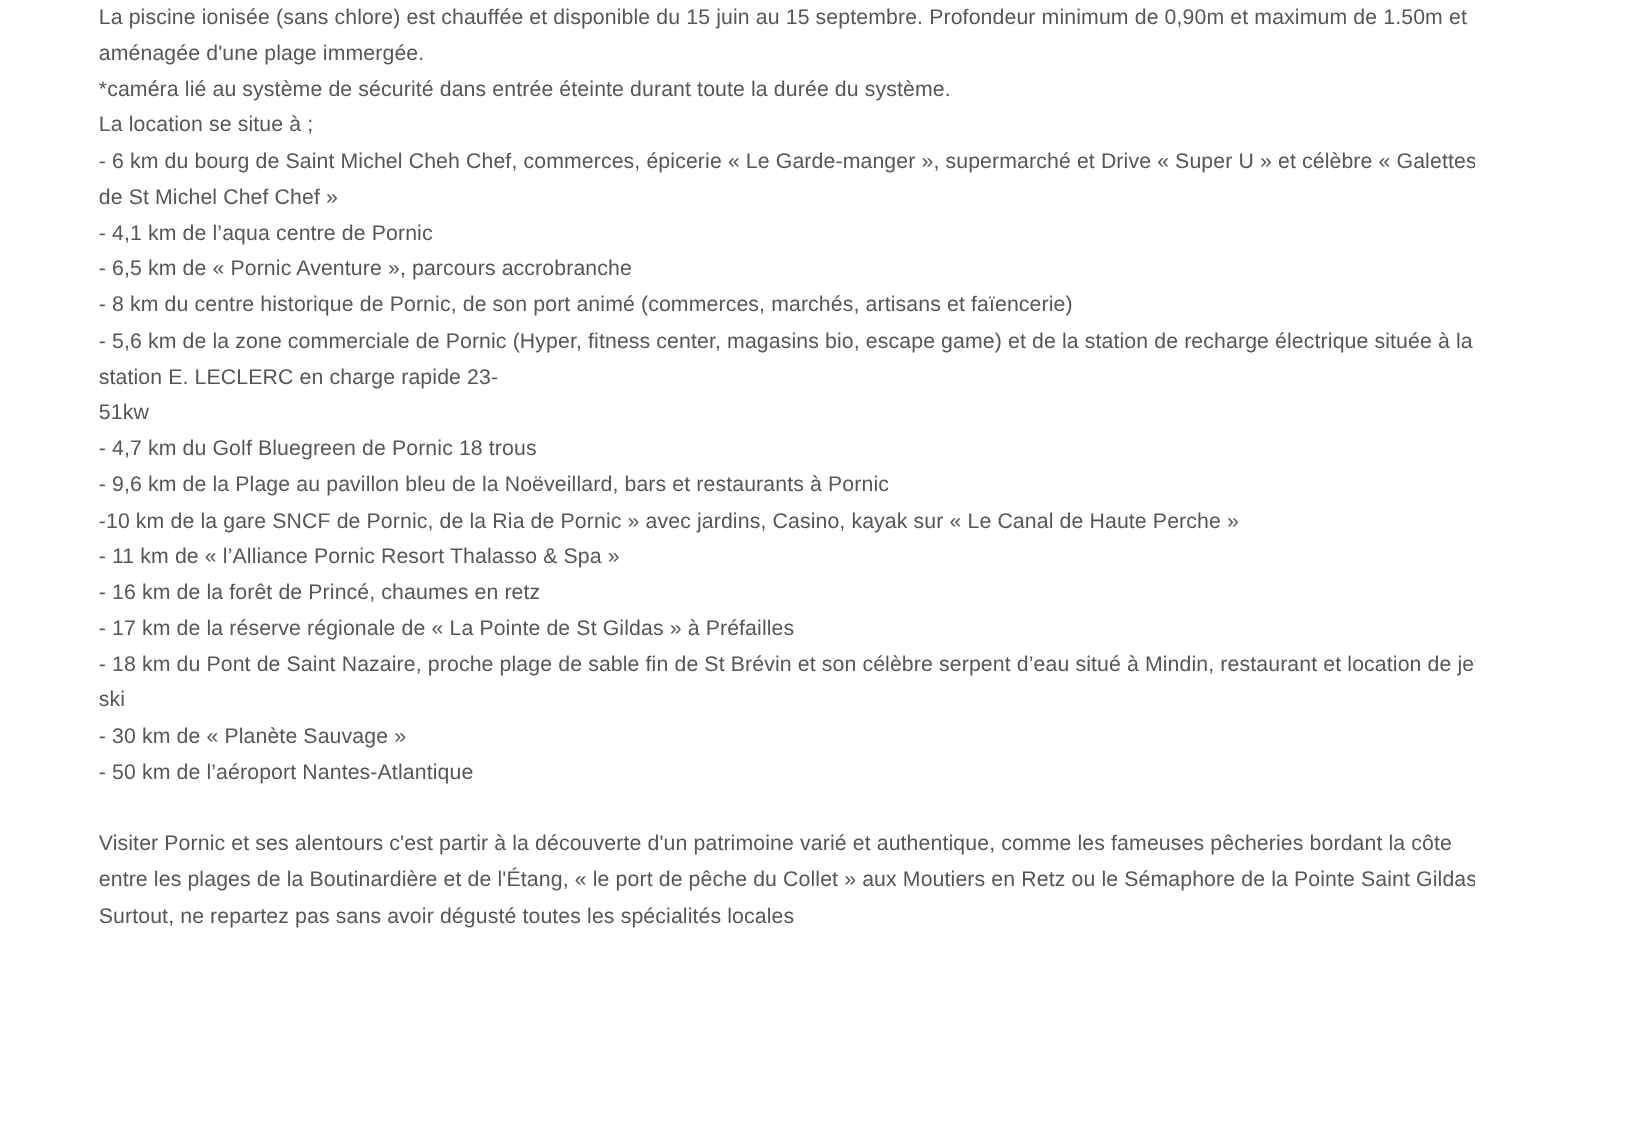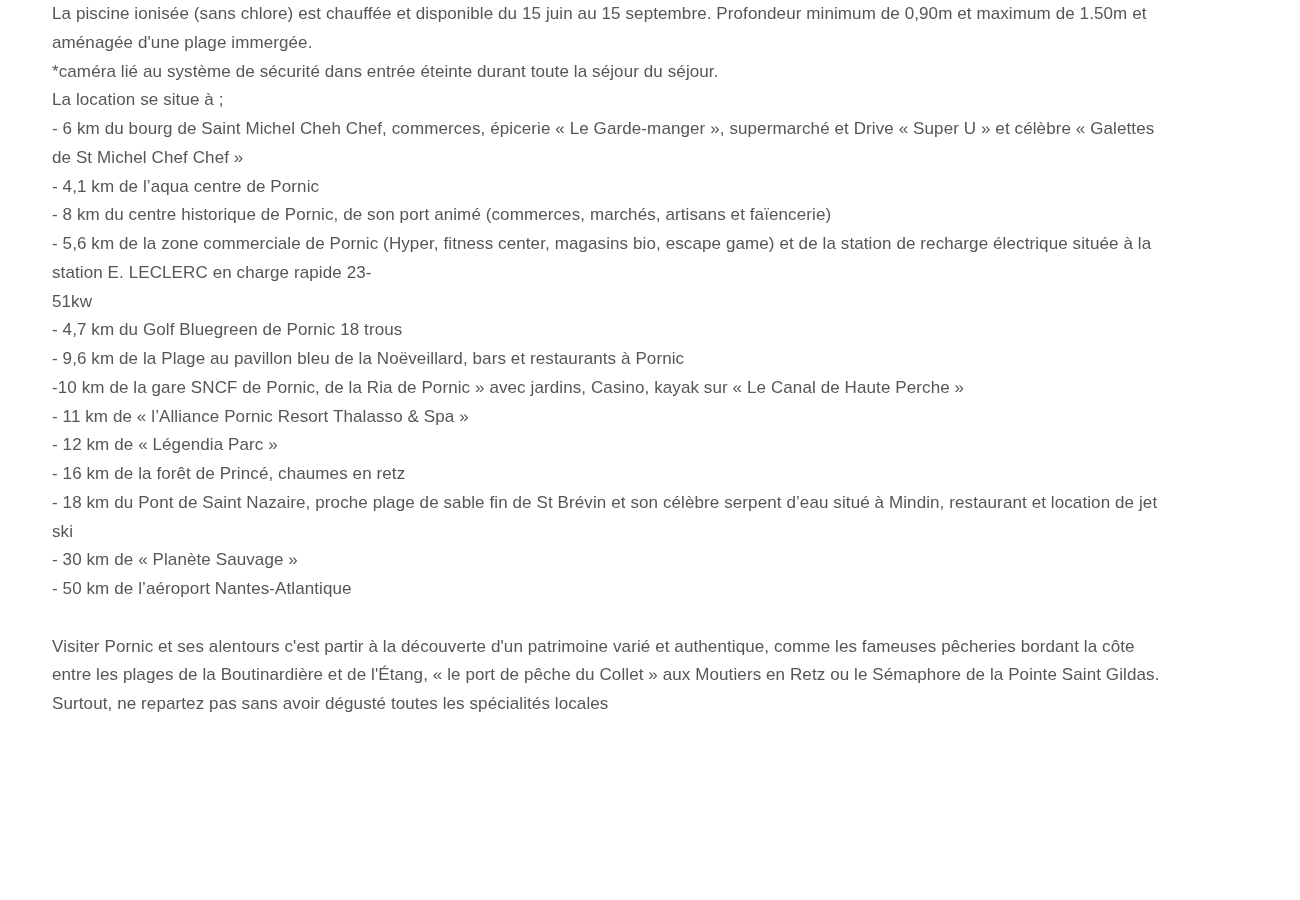--- a/index.html
+++ b/index.html
@@ -10,21 +10,21 @@
   body {
     width: 1300px;
     height: 900px;
     overflow: hidden;
     font-family: "Liberation Sans", "DejaVu Sans", sans-serif;
   }
   .page {
     box-sizing: border-box;
     width: 1180px;
     height: 900px;
-    padding: 0 95px 0 52px;
+    padding: 0 95px 0 79px;
     overflow: hidden;
   }
   .text-block {
     width: 1126px;
     font-size: 17px;
     line-height: 28.75px;
     color: #54575a;
     letter-spacing: 0.1px;
     -webkit-font-smoothing: antialiased;
   }
@@ -33,32 +33,33 @@
     white-space: pre-wrap;
     overflow-wrap: break-word;
   }
 </style>
 </head>
 <body>
 
 <main class="page">
   <div class="text-block">
       <div class="line">La piscine ionisée (sans chlore) est chauffée et disponible du 15 juin au 15 septembre. Profondeur minimum de 0,90m et maximum de 1.50m et aménagée d'une plage immergée.</div>
-      <div class="line">*caméra lié au système de sécurité dans entrée éteinte durant toute la séjour du séjour.</div>
+      <div class="line">*caméra lié au système de sécurité dans entrée éteinte durant toute la durée du système.</div>
       <div class="line">La location se situe à ;</div>
       <div class="line">- 6 km du bourg de Saint Michel Cheh Chef, commerces, épicerie « Le Garde-manger », supermarché et Drive « Super U » et célèbre « Galettes de St Michel Chef Chef »</div>
       <div class="line">- 4,1 km de l’aqua centre de Pornic</div>
+      <div class="line">- 6,5 km de « Pornic Aventure », parcours accrobranche</div>
       <div class="line">- 8 km du centre historique de Pornic, de son port animé (commerces, marchés, artisans et faïencerie)</div>
       <div class="line">- 5,6 km de la zone commerciale de Pornic (Hyper, fitness center, magasins bio, escape game) et de la station de recharge électrique située à la station E. LECLERC en charge rapide 23-</div>
       <div class="line">51kw</div>
       <div class="line">- 4,7 km du Golf Bluegreen de Pornic 18 trous</div>
       <div class="line">- 9,6 km de la Plage au pavillon bleu de la Noëveillard, bars et restaurants à Pornic</div>
       <div class="line">-10 km de la gare SNCF de Pornic, de la Ria de Pornic » avec jardins, Casino, kayak sur « Le Canal de Haute Perche »</div>
       <div class="line">- 11 km de « l’Alliance Pornic Resort Thalasso &amp; Spa »</div>
-      <div class="line">- 12 km de « Légendia Parc »</div>
       <div class="line">- 16 km de la forêt de Princé, chaumes en retz</div>
+      <div class="line">- 17 km de la réserve régionale de « La Pointe de St Gildas » à Préfailles</div>
       <div class="line">- 18 km du Pont de Saint Nazaire, proche plage de sable fin de St Brévin et son célèbre serpent d’eau situé à Mindin, restaurant et location de jet ski</div>
       <div class="line">- 30 km de « Planète Sauvage »</div>
       <div class="line">- 50 km de l’aéroport Nantes-Atlantique</div>
       <div class="line"></div>
       <div class="line">Visiter Pornic et ses alentours c'est partir à la découverte d'un patrimoine varié et authentique, comme les fameuses pêcheries bordant la côte entre les plages de la Boutinardière et de l'Étang, « le port de pêche du Collet » aux Moutiers en Retz ou le Sémaphore de la Pointe Saint Gildas. Surtout, ne repartez pas sans avoir dégusté toutes les spécialités locales</div>
     </div>
 </main>
 
 </body></html>

